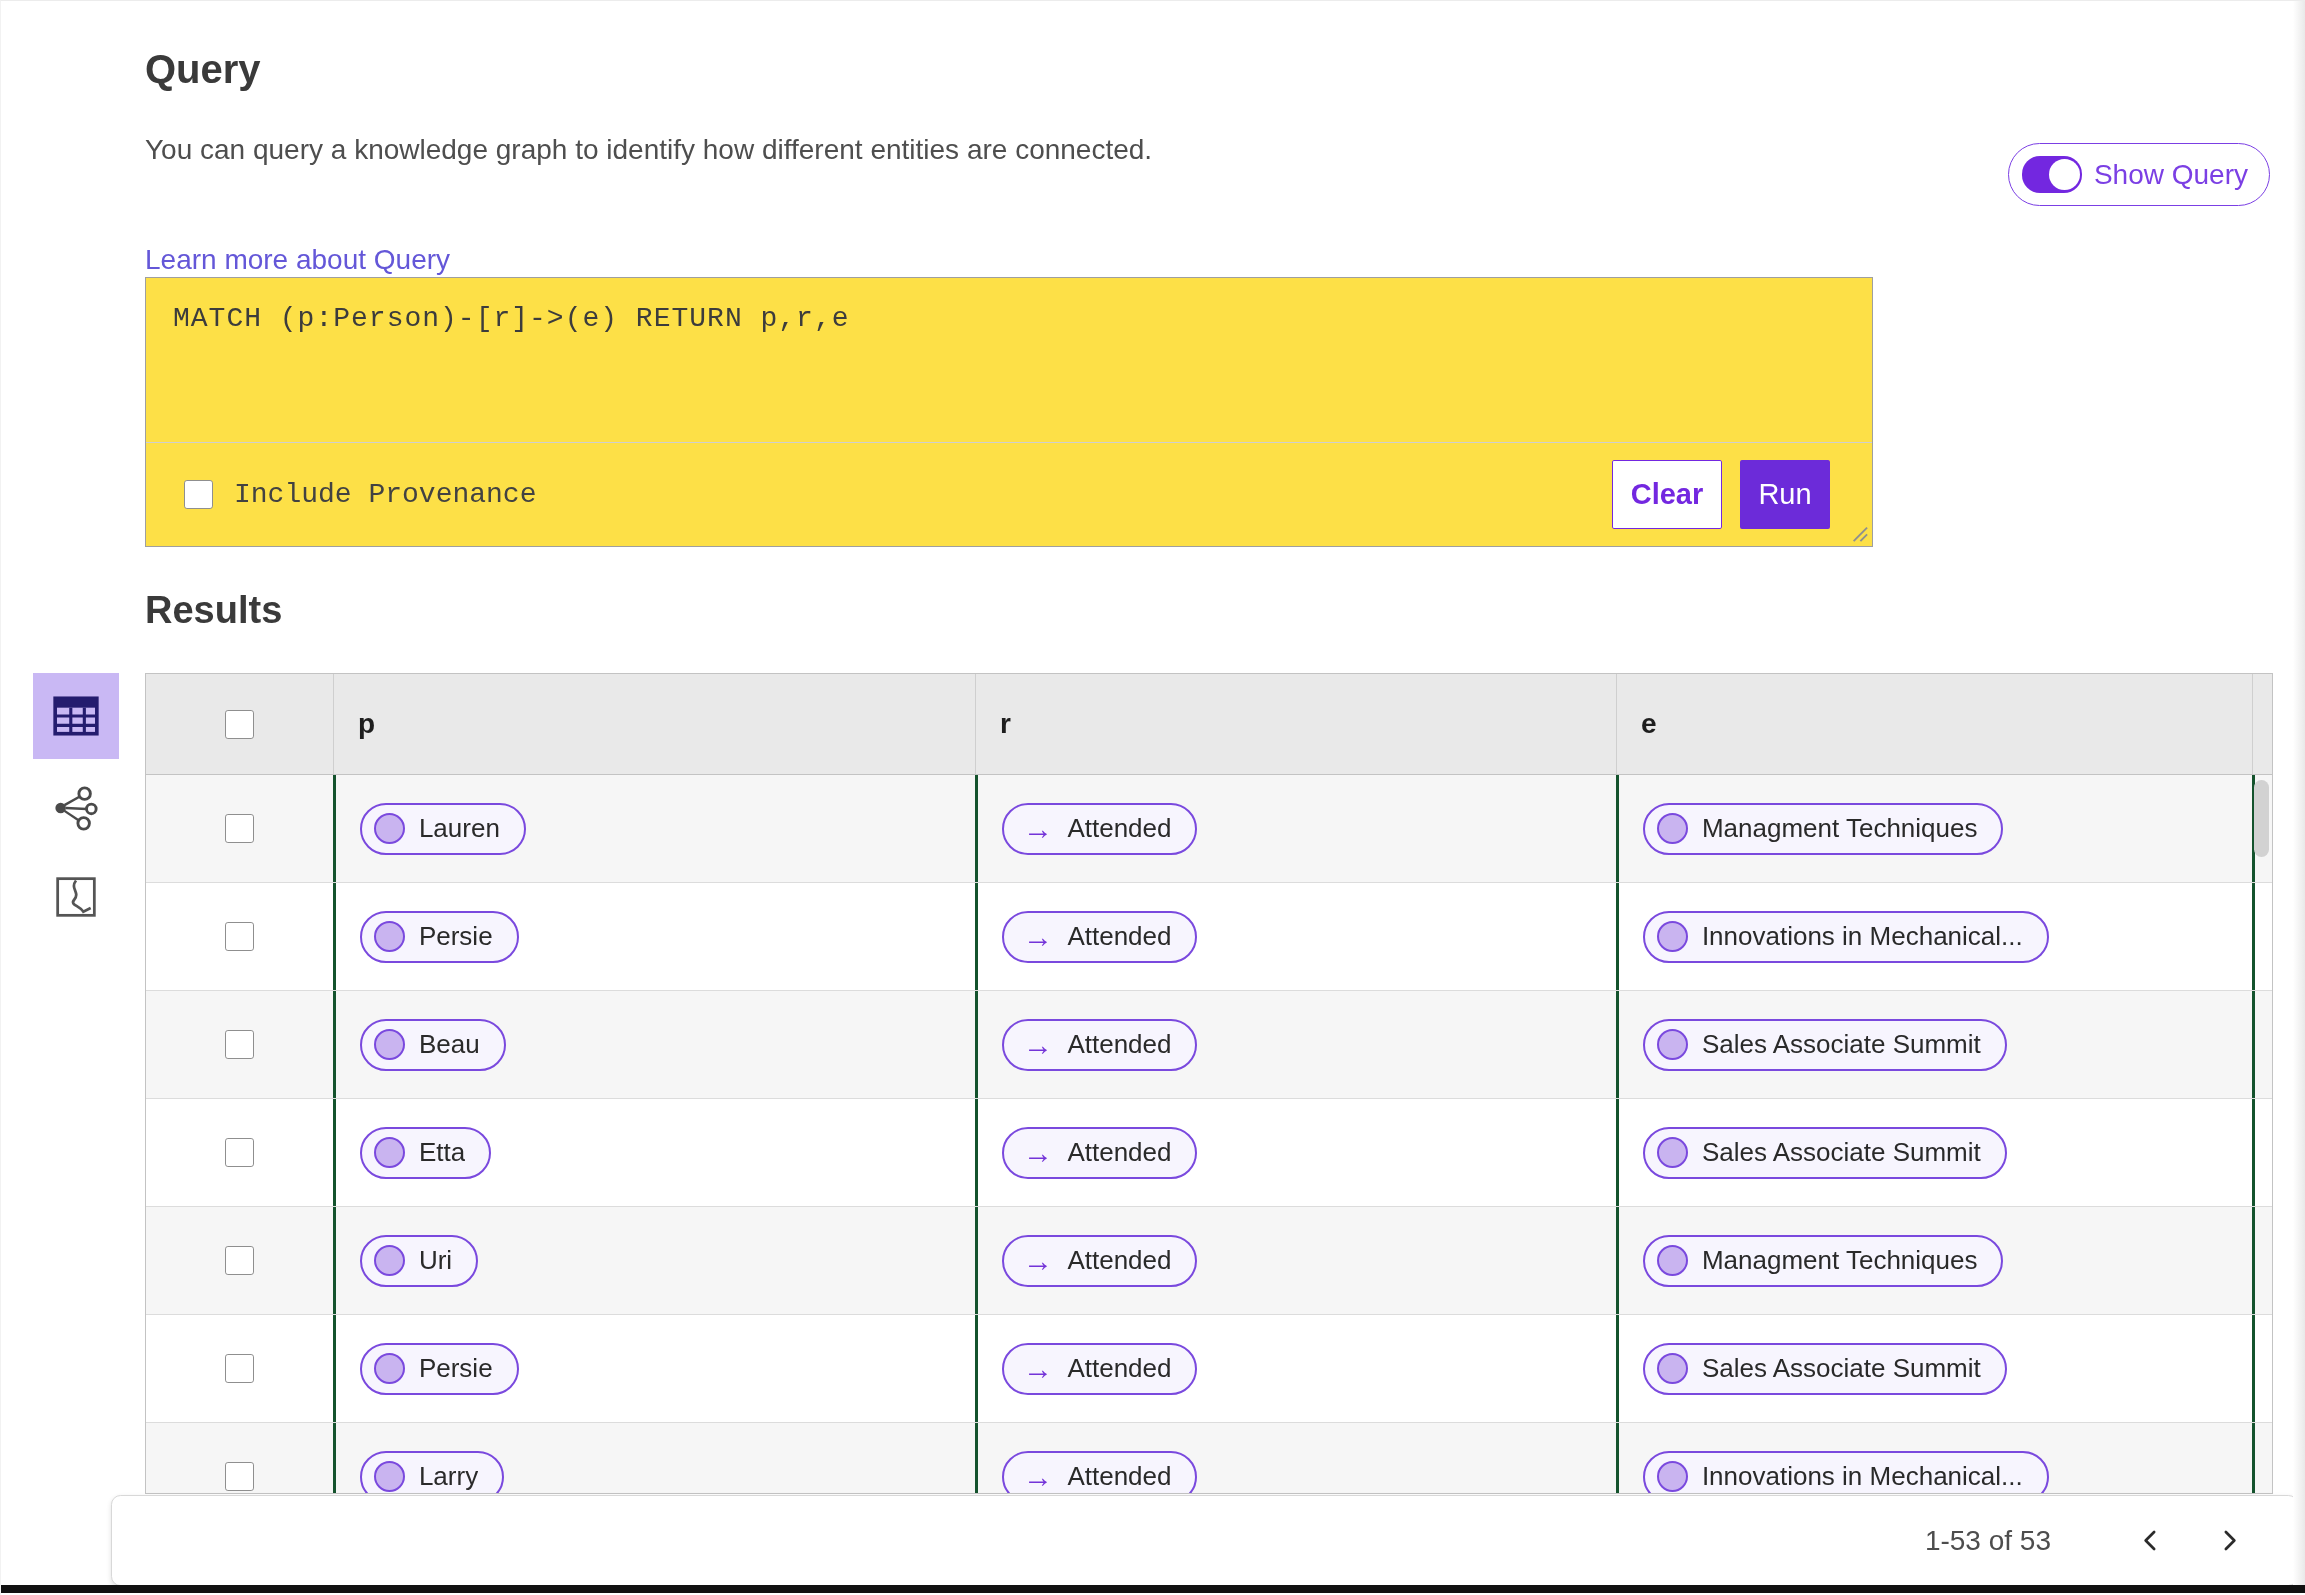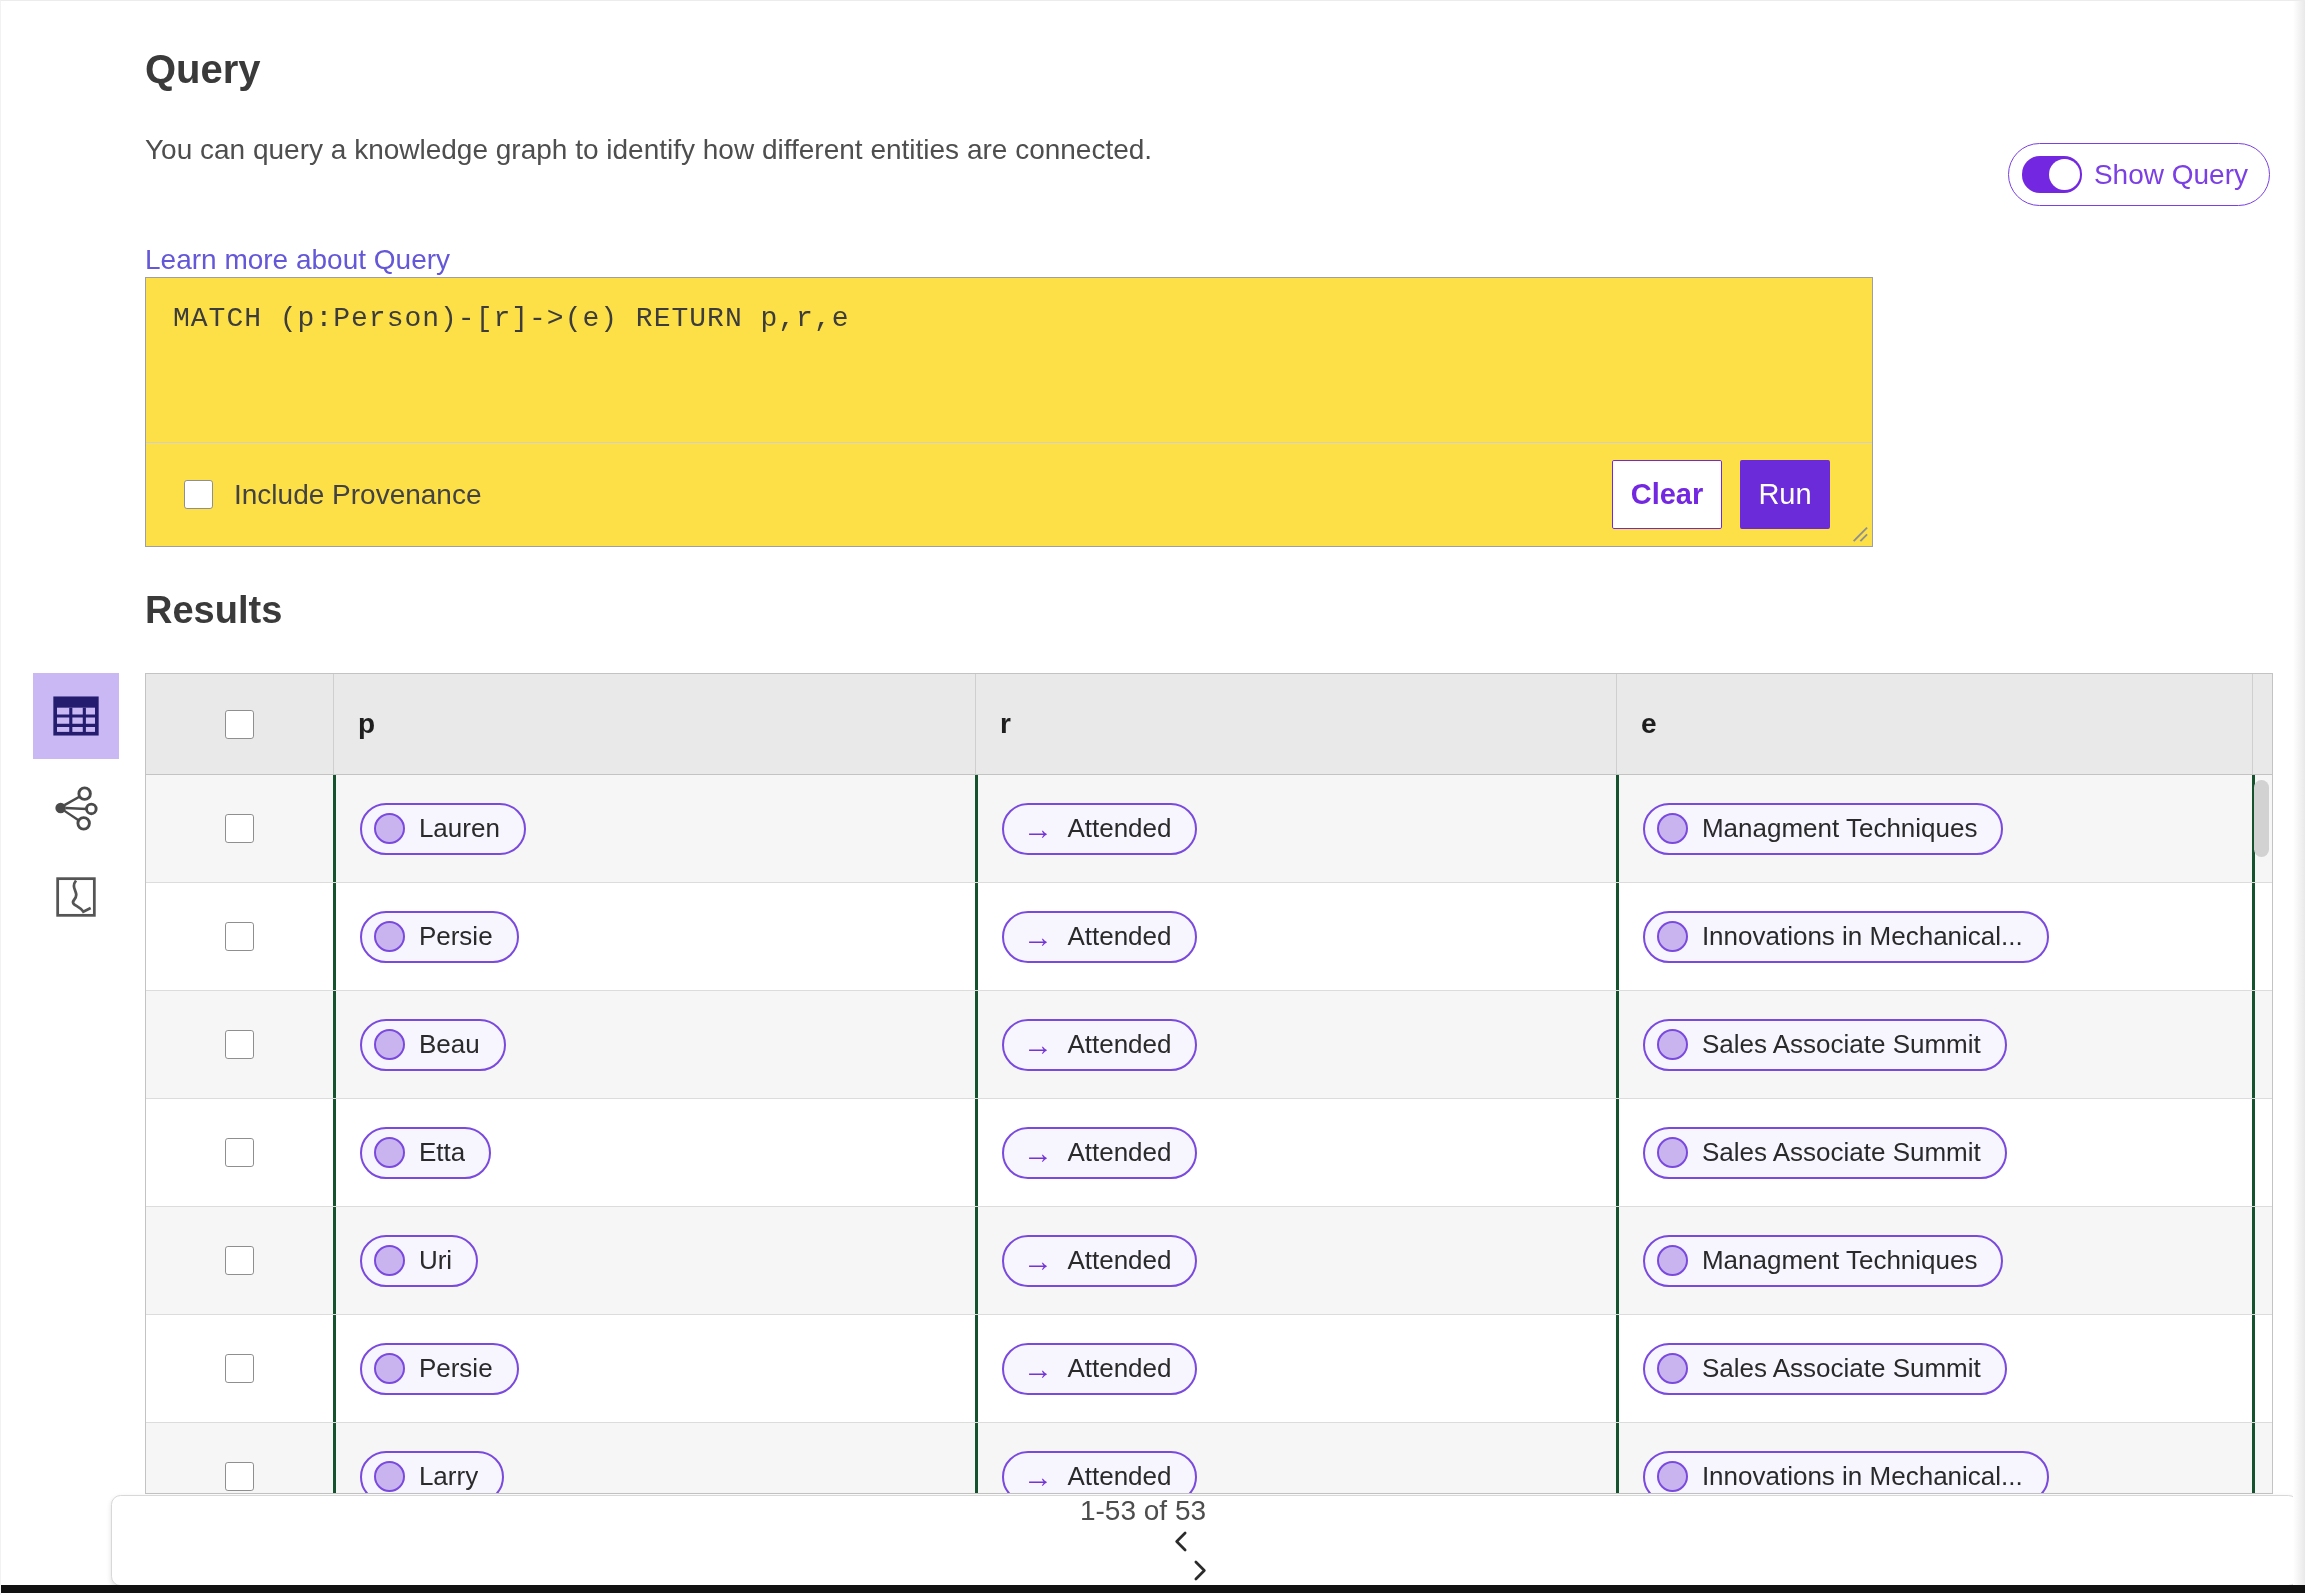--- a/index.html
+++ b/index.html
@@ -19,21 +19,21 @@
   .toggle-knob  { position: absolute; right: 2.9px; top: 2.9px; width: 31px; height: 31px; border-radius: 50%; background: #fff; }
   .show-query-label { font-size: 28px; color: #7b3fe4; }
 
   
   .query-panel { position: absolute; left: 144px; top: 276px; width: 1728px; height: 270px; border: 1px solid #9f9f9f; background: #fde047; }
   .query-textarea { position: relative; height: 165px; border-bottom: 1px solid #cfcfcf; padding: 25px 27px;
                     font-family: "Liberation Mono", monospace; font-size: 28px; letter-spacing: 1px; color: #3c3c3c; cursor: text; }
   .resize-handle { position: absolute; right: 2.9px; bottom: 2.9px; width: 23px; height: 23px; cursor: nwse-resize; }
   .query-footer { height: 103px; display: flex; align-items: center; padding: 0 42px 0 38px; }
   .cbx { width: 29px; height: 29px; border: 1.9px solid #8f8f8f; border-radius: 2.9px; background: #fff; cursor: pointer; flex: none; }
-  .cbx-label { font-size: 28px; color: #424242; margin-left: 21px; }
+  .cbx-label { font-size: 28px; color: #424242; margin-left: 21px; font-family: Liberation Mono, monospace; }
   .spacer { flex: 1; }
   .btn { height: 69px; font-family: "Liberation Sans", sans-serif; font-size: 29px; border-radius: 1.9px; cursor: pointer; }
   .btn-clear { width: 110px; background: #fff; border: 1.9px solid #7327e0; color: #7327e0; font-weight: bold; }
   .btn-run   { width: 90px; background: #6c2bd9; border: none; color: #fff; margin-left: 18px; }
 
   
   .results-title { position: absolute; left: 144px; top: 588px; font-size: 38px; font-weight: bold; color: #3a3a3a; }
 
   .view-rail { position: absolute; left: 32px; top: 672px; width: 86px; height: 288px; }
   .view-item { position: absolute; left: 0; width: 86px; display: flex; align-items: center; justify-content: center; cursor: pointer; }
@@ -60,21 +60,21 @@
   .pill { display: inline-flex; align-items: center; height: 52px; max-width: 576px; border: 2.4px solid #7a49de;
           border-radius: 27px; background: #f7f5fe; padding: 0 24px 0 11.5px; gap: 14.4px; cursor: pointer; white-space: nowrap; }
   .pill .dot { width: 31px; height: 31px; border-radius: 50%; background: #c9b4f0; border: 2.4px solid #7a49de; flex: none; }
   .pill .pill-label { font-size: 26px; color: #2a2a2a; overflow: hidden; text-overflow: ellipsis; }
   .pill.rel { padding: 0 24px 0 19px; }
   .pill .arrow { font-size: 30px; color: #7434d8; flex: none; line-height: 1; }
 
   
   .pagination { position: absolute; left: 110px; top: 1494px; width: 2187px; height: 91px; background: #fff;
                 border: 1px solid #d8d8d8; border-radius: 9.6px; box-shadow: 0 2.9px 5.8px rgba(0,0,0,0.12);
-                display: flex; align-items: center; justify-content: flex-end; padding-right: 46px; flex-direction: column; }
+                display: flex; align-items: center; justify-content: flex-end; padding-right: 46px; }
   .page-range { font-size: 28px; color: #4d4d4d; margin-right: 77px; }
   .pg-btn { width: 44px; height: 44px; display: flex; align-items: center; justify-content: center; cursor: pointer; background: none; border: none; }
   .pg-btn + .pg-btn { margin-left: 35px; }
 
   
   .right-edge  { position: absolute; left: 2292px; top: 0; width: 13.4px; height: 1584px; background: linear-gradient(to right, #ffffff, #e7e7e7); }
   .bottom-edge { position: absolute; left: 0; top: 1584px; width: 2306px; height: 7.7px; background: #111; }
 </style>
 </head>
 <body>

